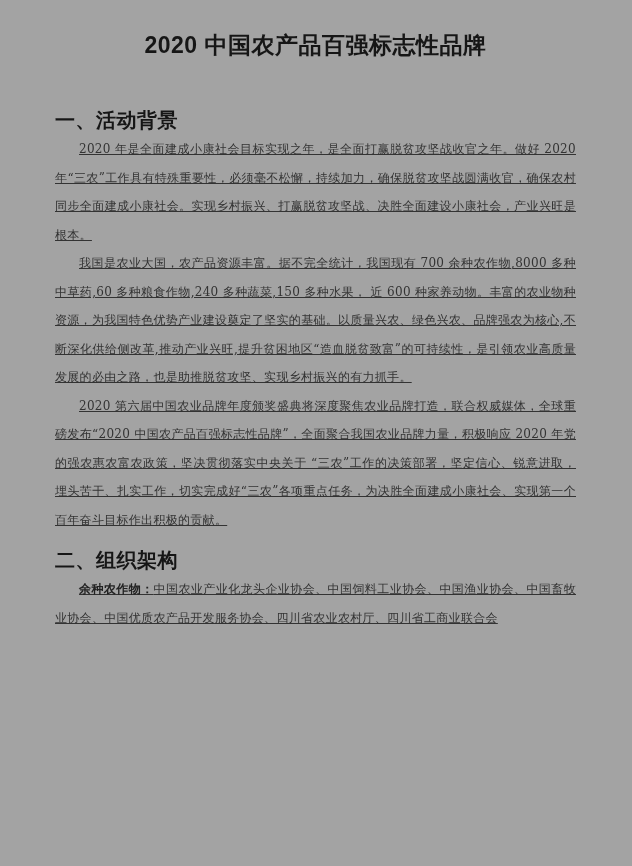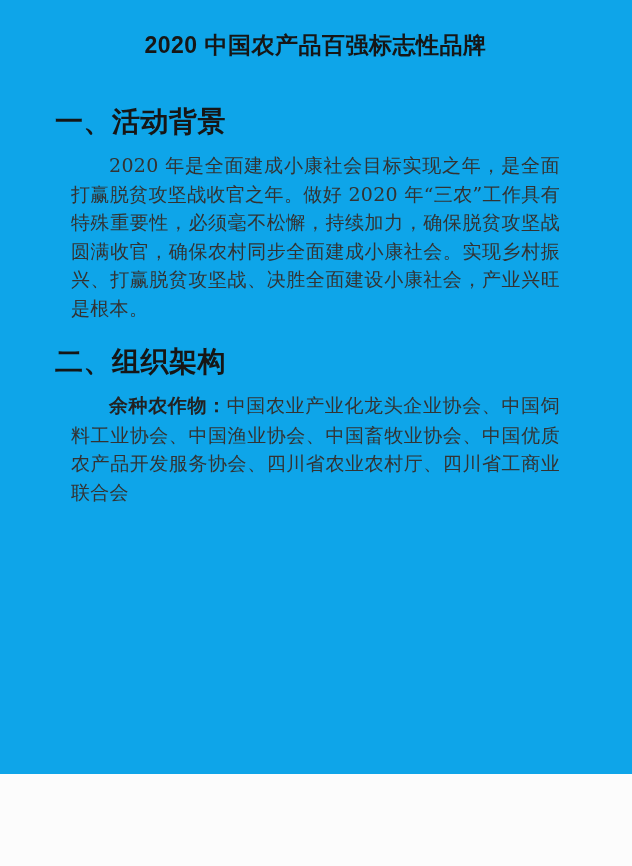--- a/index.html
+++ b/index.html
@@ -3,82 +3,85 @@
 <meta charset="utf-8">
 <style>
   html, body {
     margin: 0;
     padding: 0;
     background: #fcfcfc;
   }
   .page {
     position: relative;
     width: 632px;
-    height: 774px;
+    height: 866px;
     box-sizing: border-box;
-    background: #0ea5e9;
+    background: #a3a3a3;
     padding: 26px 56px 0 55px;
     overflow: hidden;
   }
   .doc-title {
     margin: 0;
     text-align: center;
     font-family: "Liberation Sans", sans-serif;
     font-weight: bold;
     font-size: 23px;
     line-height: 38px;
     color: #161616;
     letter-spacing: 0.5px;
   }
   .doc-title .title-line {
     display: block;
   }
   .sec-heading {
     margin: 0;
-    font-family: Liberation Serif, serif;
+    font-family: Liberation Mono, monospace;
     font-weight: bold;
-    font-size: 28px;
+    font-size: 20px;
     line-height: 27px;
     color: #161616;
     letter-spacing: 0.5px;
   }
   .sec-heading.first {
     margin-top: 44px;
   }
   .sec-heading.second {
-    margin-top: 26px;
+    margin-top: 14px;
   }
   .body-p {
-    margin: 16px;
+    margin: 0;
     font-family: "DejaVu Serif", "Liberation Serif", serif;
-    font-size: 19px;
+    font-size: 12px;
     line-height: 28.5px;
     color: #333333;
     text-align: justify;
     text-indent: 2em;
     letter-spacing: 0.3px;
+    text-decoration: underline;
   }
   .lead-label {
     font-family: "Liberation Sans", sans-serif;
     font-weight: bold;
     color: #222222;
   }
 </style>
 </head>
 <body>
 
 <div class="page">
 
   <h1 class="doc-title">
     <span class="title-line">2020 中国农产品百强标志性品牌</span>
   </h1>
 
   <section>
     <h2 class="sec-heading first">一、活动背景</h2>
     <p class="body-p">2020 年是全面建成小康社会目标实现之年，是全面打赢脱贫攻坚战收官之年。做好 2020 年“三农”工作具有特殊重要性，必须毫不松懈，持续加力，确保脱贫攻坚战圆满收官，确保农村同步全面建成小康社会。实现乡村振兴、打赢脱贫攻坚战、决胜全面建设小康社会，产业兴旺是根本。</p>
+    <p class="body-p">我国是农业大国，农产品资源丰富。据不完全统计，我国现有 700 余种农作物,8000 多种中草药,60 多种粮食作物,240 多种蔬菜,150 多种水果， 近 600 种家养动物。丰富的农业物种资源，为我国特色优势产业建设奠定了坚实的基础。以质量兴农、绿色兴农、品牌强农为核心,不断深化供给侧改革,推动产业兴旺,提升贫困地区“造血脱贫致富”的可持续性，是引领农业高质量发展的必由之路，也是助推脱贫攻坚、实现乡村振兴的有力抓手。</p>
+    <p class="body-p">2020 第六届中国农业品牌年度颁奖盛典将深度聚焦农业品牌打造，联合权威媒体，全球重磅发布“2020 中国农产品百强标志性品牌”，全面聚合我国农业品牌力量，积极响应 2020 年党的强农惠农富农政策，坚决贯彻落实中央关于 “三农”工作的决策部署，坚定信心、锐意进取，埋头苦干、扎实工作，切实完成好“三农”各项重点任务，为决胜全面建成小康社会、实现第一个百年奋斗目标作出积极的贡献。</p>
   </section>
 
   <section>
     <h2 class="sec-heading second">二、组织架构</h2>
     <p class="body-p">
       <strong class="lead-label">余种农作物：</strong><span>中国农业产业化龙头企业协会、中国饲料工业协会、中国渔业协会、中国畜牧业协会、中国优质农产品开发服务协会、四川省农业农村厅、四川省工商业联合会</span>
     </p>
   </section>
 
 </div>

